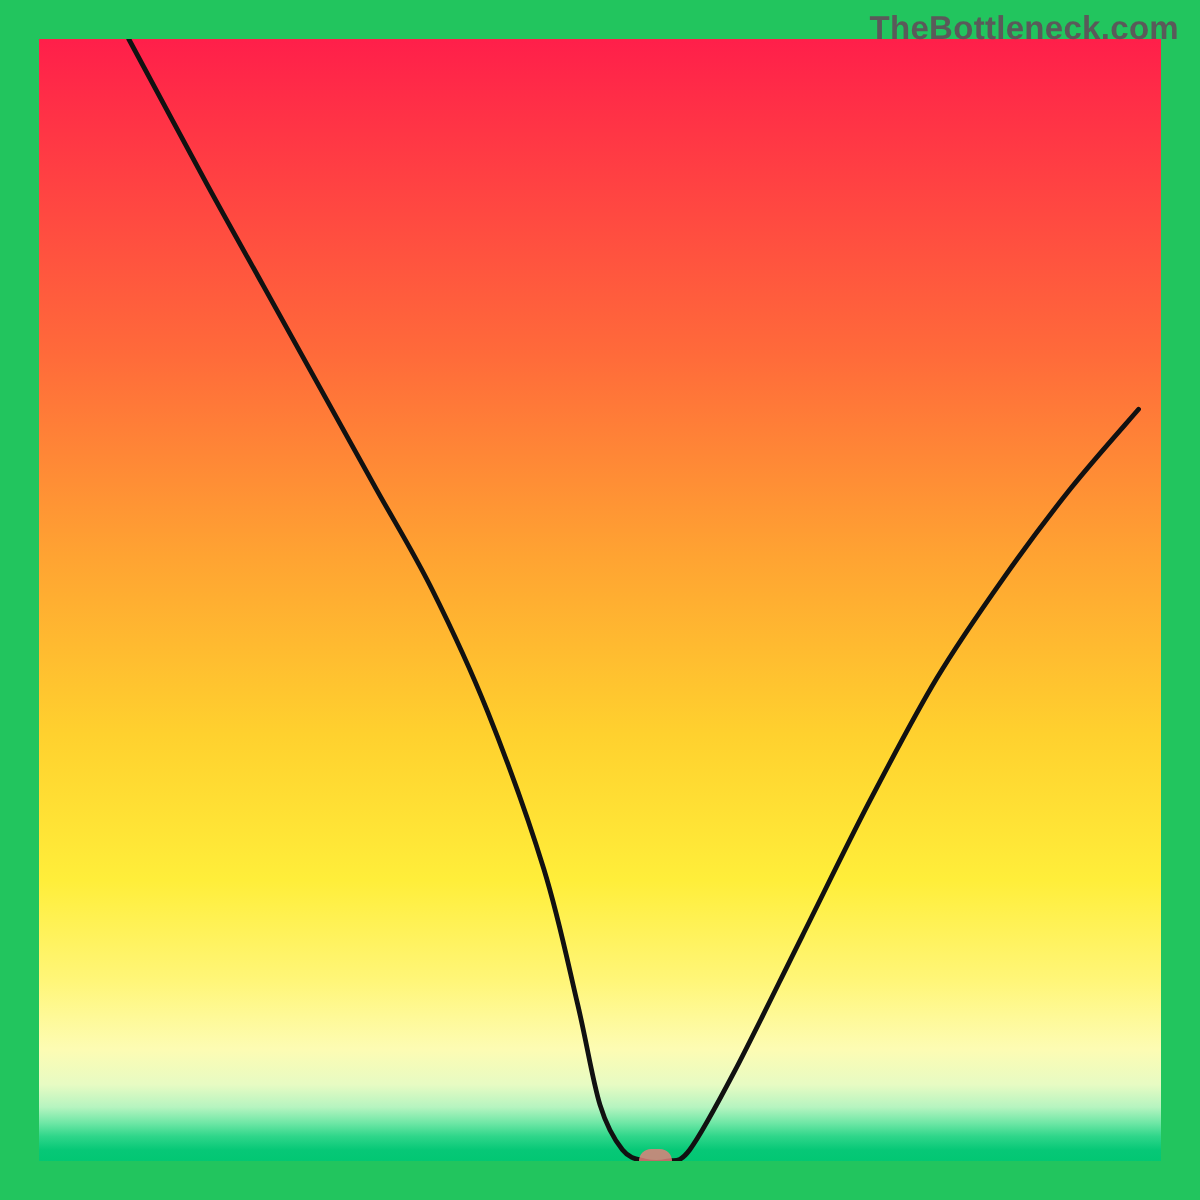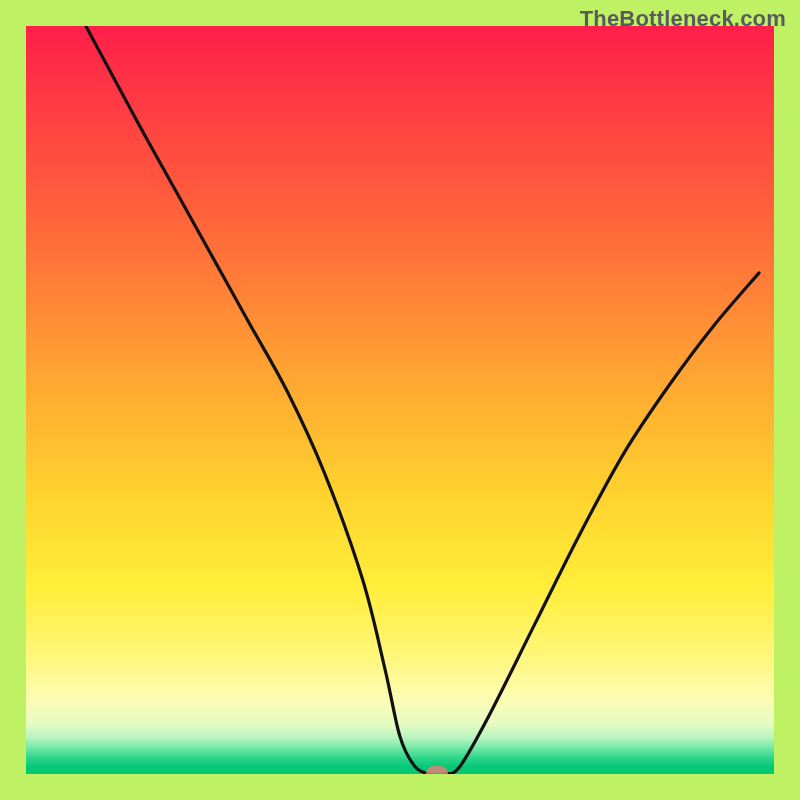--- a/index.html
+++ b/index.html
@@ -8,21 +8,21 @@
     width: 800px;
     height: 800px;
     background: #000;
     overflow: hidden;
     font-family: Arial, Helvetica, sans-serif;
   }
   .frame {
     position: relative;
     width: 800px;
     height: 800px;
-    background: #bef264;
+    background: #22c55e;
   }
   .watermark {
     position: absolute;
     top: 6px;
     right: 14px;
     color: #5a5a5a;
     font-size: 22px;
     font-weight: 600;
     letter-spacing: 0.2px;
     z-index: 30;

